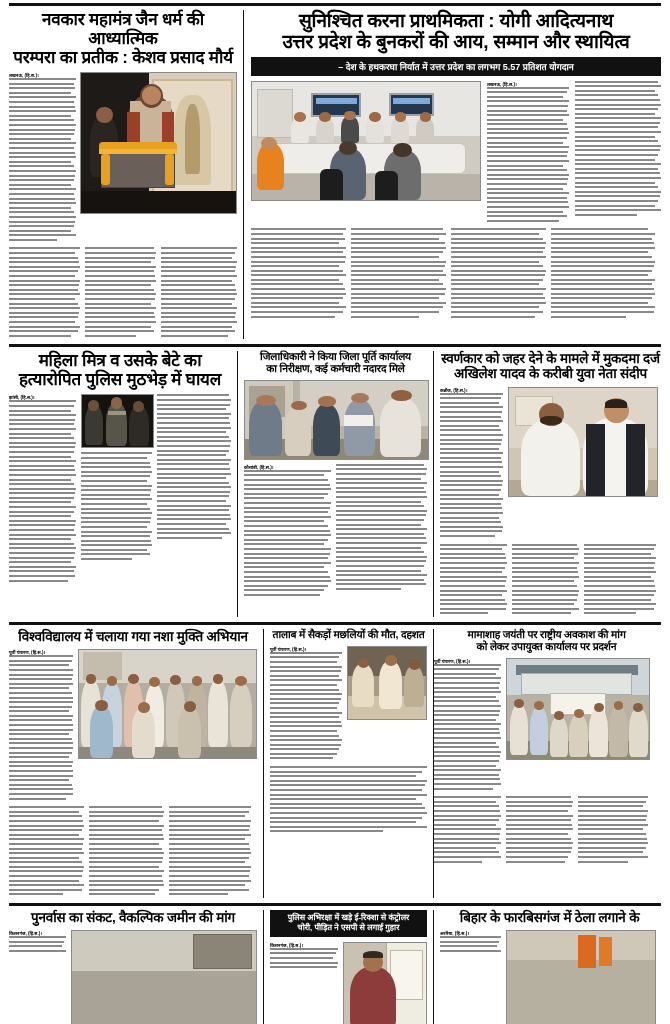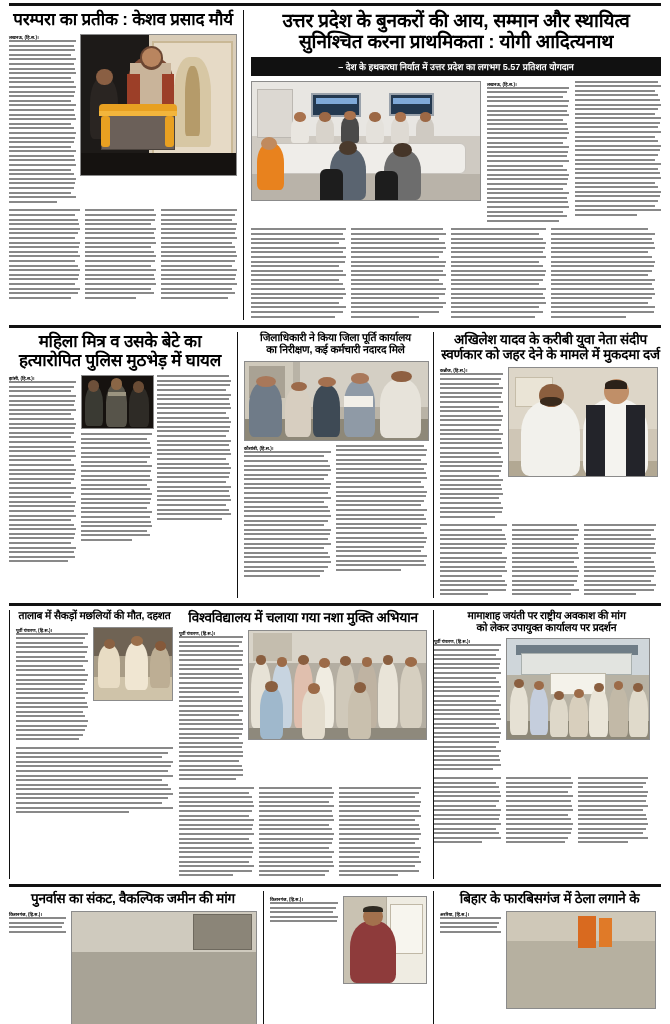--- a/index.html
+++ b/index.html
@@ -50,20 +50,21 @@
 </head>
 <body>
 
 <div class="page">
 
   <div class="rule-thick"></div>
 
   <div class="flexrow" style="margin-top:4px;">
 
     <div class="col" style="width:234px;padding-right:6px;">
+      <div class="hl hl-lg">नवकार महामंत्र जैन धर्म की आध्यात्मिक</div>
       <div class="hl hl-lg">परम्परा का प्रतीक : केशव प्रसाद मौर्य</div>
 
       <div class="flexrow" style="margin-top:5px;">
         <div class="col" style="width:72px;padding-right:4px;">
           <div class="byline">लखनऊ, (हि.स.)।</div>
           <div class="txt">
             <div class="ln s1"></div>
               <div class="ln s2"></div>
               <div class="ln s4"></div>
               <div class="ln s3"></div>
@@ -198,22 +199,22 @@
             <div class="ln s1"></div>
               <div class="ln s3"></div>
               <div class="ln s2"></div>
               <div class="ln s5"></div>
           </div>
         </div>
       </div>
     </div>
 
     <div class="col vline" style="width:418px;padding-left:7px;">
+      <div class="hl hl-xl">सुनिश्चित करना प्राथमिकता : योगी आदित्यनाथ</div>
       <div class="hl hl-xl">उत्तर प्रदेश के बुनकरों की आय, सम्मान और स्थायित्व</div>
-      <div class="hl hl-xl">सुनिश्चित करना प्राथमिकता : योगी आदित्यनाथ</div>
       <div class="subhead">– देश के हथकरघा निर्यात में उत्तर प्रदेश का लगभग 5.57 प्रतिशत योगदान</div>
 
       <div class="flexrow" style="margin-top:5px;">
 
         <div class="photo" style="width:228px;height:118px;">
           <div style="left:0;top:0;width:100%;height:100%;background:#cfcac2;"></div>
           <div style="left:0;top:0;width:100%;height:46%;background:#e8e6e2;"></div>
           <div style="left:2%;top:6%;width:16%;height:42%;background:#dcd8d2;border:1px solid #bcb8b2;box-sizing:border-box;"></div>
           <div style="left:26%;top:10%;width:22%;height:20%;background:#23384f;border:2px solid #9aa2ab;box-sizing:border-box;"></div>
           <div style="left:28%;top:14%;width:18%;height:5%;background:#7fa9d8;"></div>
@@ -637,22 +638,22 @@
             <div class="ln s1"></div>
               <div class="ln s2"></div>
               <div class="ln s4"></div>
               <div class="ln s6"></div>
           </div>
         </div>
       </div>
     </div>
 
     <div class="col vline" style="width:228px;padding-left:6px;">
+      <div class="hl hl-md">स्वर्णकार को जहर देने के मामले में मुकदमा दर्ज</div>
       <div class="hl hl-md">अखिलेश यादव के करीबी युवा नेता संदीप</div>
-      <div class="hl hl-md">स्वर्णकार को जहर देने के मामले में मुकदमा दर्ज</div>
 
       <div class="flexrow" style="margin-top:5px;">
         <div class="col" style="width:68px;padding-right:5px;">
           <div class="byline">कन्नौज, (हि.स.)।</div>
           <div class="txt">
             <div class="ln s1"></div>
               <div class="ln s2"></div>
               <div class="ln s3"></div>
               <div class="ln s1"></div>
             <div class="ln s4"></div>
@@ -765,83 +766,20 @@
               <div class="ln s6"></div>
           </div>
         </div>
       </div>
     </div>
   </div>
 
   <div class="rule-thick" style="margin-top:5px;"></div>
 
   <div class="flexrow" style="margin-top:4px;">
-
-    <div class="col vline" style="width:170px;padding-left:6px;padding-right:6px;">
-      <div class="hl hl-sm">तालाब में सैकड़ों मछलियों की मौत, दहशत</div>
-      <div class="flexrow" style="margin-top:5px;">
-        <div class="col" style="width:78px;padding-right:5px;">
-          <div class="byline">पूर्वी चंपारण, (हि.स.)।</div>
-          <div class="txt">
-            <div class="ln s1"></div>
-              <div class="ln s2"></div>
-              <div class="ln s3"></div>
-              <div class="ln s1"></div>
-            <div class="ln s4"></div>
-              <div class="ln s2"></div>
-              <div class="ln s1"></div>
-              <div class="ln s3"></div>
-            <div class="ln s2"></div>
-              <div class="ln s1"></div>
-              <div class="ln s4"></div>
-              <div class="ln s2"></div>
-            <div class="ln s3"></div>
-              <div class="ln s1"></div>
-              <div class="ln s2"></div>
-              <div class="ln s4"></div>
-            <div class="ln s1"></div>
-              <div class="ln s3"></div>
-              <div class="ln s2"></div>
-              <div class="ln s1"></div>
-            <div class="ln s4"></div>
-              <div class="ln s2"></div>
-              <div class="ln s3"></div>
-              <div class="ln s5"></div>
-          </div>
-        </div>
-        <div class="photo" style="width:80px;height:72px;">
-          <div style="left:0;top:0;width:100%;height:100%;background:#a89c86;"></div>
-          <div style="left:0;top:0;width:100%;height:40%;background:#6f6354;"></div>
-          <div style="left:0;bottom:0;width:100%;height:32%;background:#cfc3a9;"></div>
-          <div class="pers" style="left:6%;top:24%;width:28%;height:60%;background:#e8dcc4;"></div>
-          <div class="head" style="left:13%;top:16%;width:14%;height:14%;background:#8a6142;"></div>
-          <div class="pers" style="left:40%;top:20%;width:30%;height:66%;background:#f0e6d2;"></div>
-          <div class="head" style="left:48%;top:12%;width:15%;height:14%;background:#9a6e4a;"></div>
-          <div class="pers" style="left:72%;top:26%;width:26%;height:58%;background:#bdae94;"></div>
-          <div class="head" style="left:78%;top:18%;width:14%;height:14%;background:#85593a;"></div>
-        </div>
-      </div>
-      <div class="txt" style="margin-top:4px;">
-        <div class="ln s1"></div>
-          <div class="ln s2"></div>
-          <div class="ln s3"></div>
-          <div class="ln s1"></div>
-        <div class="ln s4"></div>
-          <div class="ln s2"></div>
-          <div class="ln s1"></div>
-          <div class="ln s3"></div>
-        <div class="ln s2"></div>
-          <div class="ln s4"></div>
-          <div class="ln s1"></div>
-          <div class="ln s2"></div>
-        <div class="ln s3"></div>
-          <div class="ln s1"></div>
-          <div class="ln s6"></div>
-      </div>
-    </div>
 
     <div class="col" style="width:254px;padding-right:6px;">
       <div class="hl hl-md">विश्वविद्यालय में चलाया गया नशा मुक्ति अभियान</div>
       <div class="flexrow" style="margin-top:5px;">
         <div class="col" style="width:70px;padding-right:5px;">
           <div class="byline">पूर्वी चंपारण, (हि.स.)।</div>
           <div class="txt">
             <div class="ln s1"></div>
               <div class="ln s2"></div>
               <div class="ln s3"></div>
@@ -975,20 +913,83 @@
               <div class="ln s2"></div>
             <div class="ln s1"></div>
               <div class="ln s3"></div>
               <div class="ln s2"></div>
               <div class="ln s6"></div>
           </div>
         </div>
       </div>
     </div>
 
+    <div class="col vline" style="width:170px;padding-left:6px;padding-right:6px;">
+      <div class="hl hl-sm">तालाब में सैकड़ों मछलियों की मौत, दहशत</div>
+      <div class="flexrow" style="margin-top:5px;">
+        <div class="col" style="width:78px;padding-right:5px;">
+          <div class="byline">पूर्वी चंपारण, (हि.स.)।</div>
+          <div class="txt">
+            <div class="ln s1"></div>
+              <div class="ln s2"></div>
+              <div class="ln s3"></div>
+              <div class="ln s1"></div>
+            <div class="ln s4"></div>
+              <div class="ln s2"></div>
+              <div class="ln s1"></div>
+              <div class="ln s3"></div>
+            <div class="ln s2"></div>
+              <div class="ln s1"></div>
+              <div class="ln s4"></div>
+              <div class="ln s2"></div>
+            <div class="ln s3"></div>
+              <div class="ln s1"></div>
+              <div class="ln s2"></div>
+              <div class="ln s4"></div>
+            <div class="ln s1"></div>
+              <div class="ln s3"></div>
+              <div class="ln s2"></div>
+              <div class="ln s1"></div>
+            <div class="ln s4"></div>
+              <div class="ln s2"></div>
+              <div class="ln s3"></div>
+              <div class="ln s5"></div>
+          </div>
+        </div>
+        <div class="photo" style="width:80px;height:72px;">
+          <div style="left:0;top:0;width:100%;height:100%;background:#a89c86;"></div>
+          <div style="left:0;top:0;width:100%;height:40%;background:#6f6354;"></div>
+          <div style="left:0;bottom:0;width:100%;height:32%;background:#cfc3a9;"></div>
+          <div class="pers" style="left:6%;top:24%;width:28%;height:60%;background:#e8dcc4;"></div>
+          <div class="head" style="left:13%;top:16%;width:14%;height:14%;background:#8a6142;"></div>
+          <div class="pers" style="left:40%;top:20%;width:30%;height:66%;background:#f0e6d2;"></div>
+          <div class="head" style="left:48%;top:12%;width:15%;height:14%;background:#9a6e4a;"></div>
+          <div class="pers" style="left:72%;top:26%;width:26%;height:58%;background:#bdae94;"></div>
+          <div class="head" style="left:78%;top:18%;width:14%;height:14%;background:#85593a;"></div>
+        </div>
+      </div>
+      <div class="txt" style="margin-top:4px;">
+        <div class="ln s1"></div>
+          <div class="ln s2"></div>
+          <div class="ln s3"></div>
+          <div class="ln s1"></div>
+        <div class="ln s4"></div>
+          <div class="ln s2"></div>
+          <div class="ln s1"></div>
+          <div class="ln s3"></div>
+        <div class="ln s2"></div>
+          <div class="ln s4"></div>
+          <div class="ln s1"></div>
+          <div class="ln s2"></div>
+        <div class="ln s3"></div>
+          <div class="ln s1"></div>
+          <div class="ln s6"></div>
+      </div>
+    </div>
+
     <div class="col vline" style="width:226px;">
       <div class="hl hl-sm">मामाशाह जयंती पर राष्ट्रीय अवकाश की मांग</div>
       <div class="hl hl-sm">को लेकर उपायुक्त कार्यालय पर प्रदर्शन</div>
       <div class="flexrow" style="margin-top:5px;">
         <div class="col" style="width:72px;padding-right:5px;">
           <div class="byline">पूर्वी चंपारण, (हि.स.)।</div>
           <div class="txt">
             <div class="ln s1"></div>
               <div class="ln s2"></div>
               <div class="ln s3"></div>
@@ -1125,20 +1126,24 @@
           <div style="left:0;top:0;width:100%;height:100%;background:#a8a396;"></div>
           <div style="left:0;top:0;width:100%;height:34%;background:#cfcabe;"></div>
           <div style="left:66%;top:2%;width:32%;height:30%;background:#8b8578;border:1px solid #6e695e;box-sizing:border-box;"></div>
 
         </div>
       </div>
 
     </div>
 
     <div class="col vline" style="width:170px;padding-left:6px;padding-right:6px;">
+      <div class="subhead-band">
+        <div>पुलिस अभिरक्षा में खड़े ई-रिक्शा से कंट्रोलर</div>
+        <div>चोरी, पीड़ित ने एसपी से लगाई गुहार</div>
+      </div>
       <div class="flexrow" style="margin-top:5px;">
         <div class="col" style="width:74px;padding-right:5px;">
           <div class="byline">किशनगंज, (हि.स.)।</div>
           <div class="txt">
             <div class="ln s1"></div>
               <div class="ln s2"></div>
               <div class="ln s3"></div>
               <div class="ln s1"></div>
             <div class="ln s4"></div>
 

